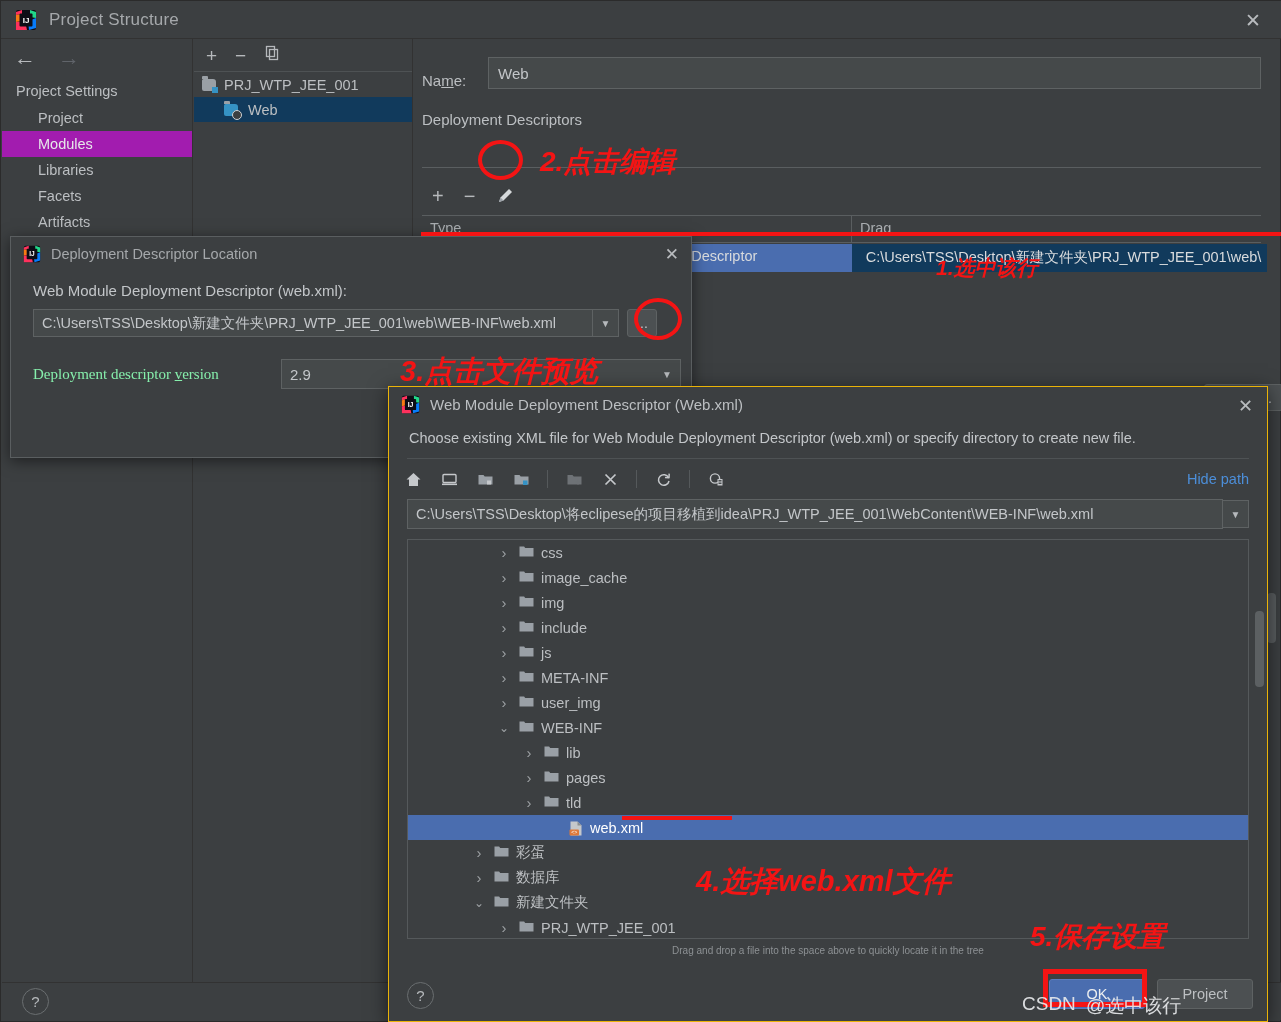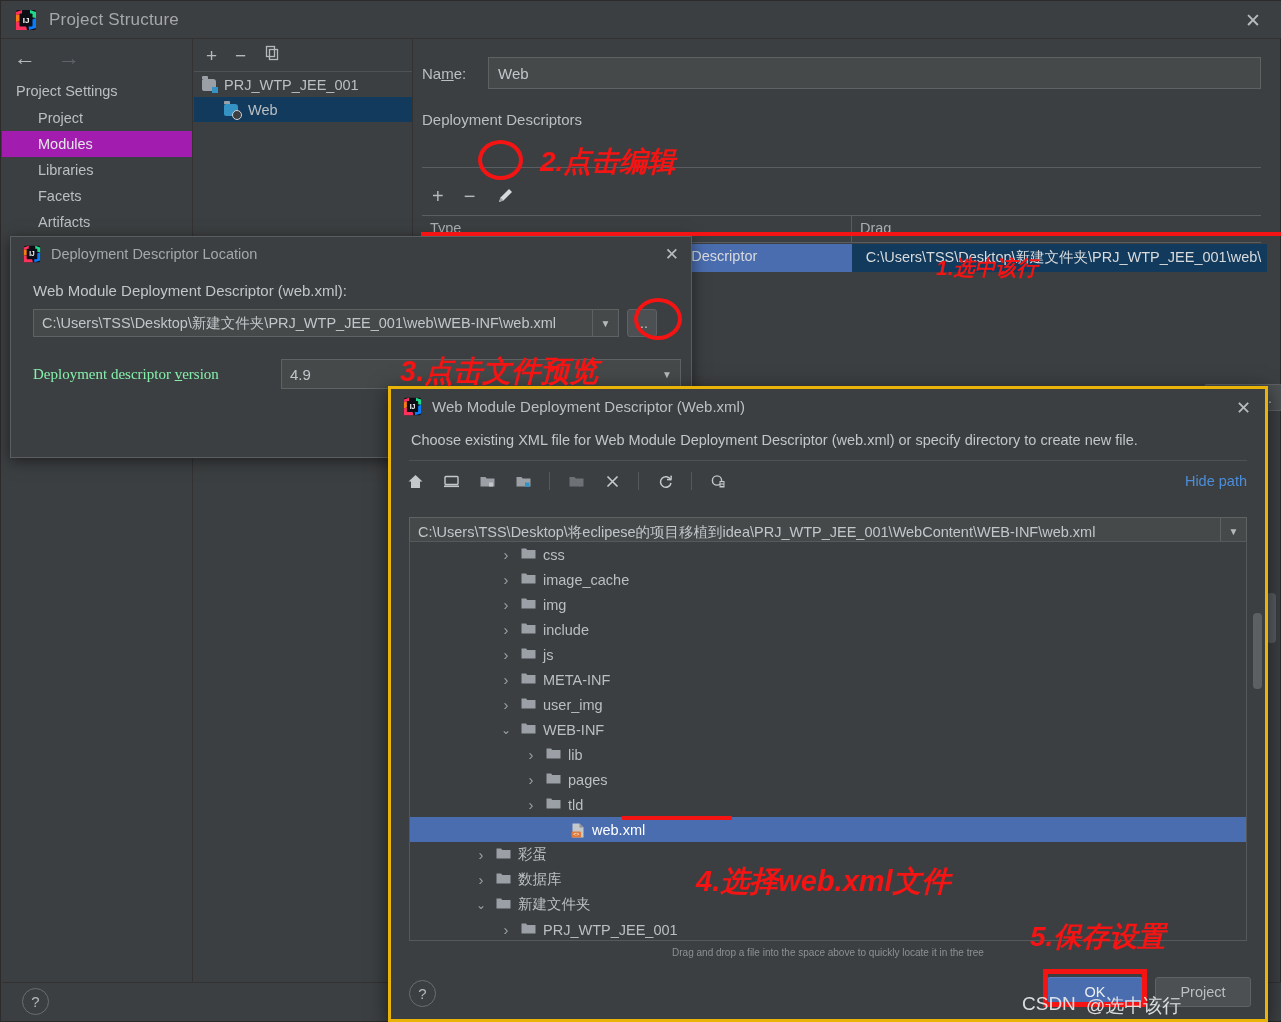--- a/index.html
+++ b/index.html
@@ -35,21 +35,21 @@
   .mtb-ico { color:#b6b9bc; font-size:19px; cursor:pointer; line-height:1; }
   .mod-row { height:25px; display:flex; align-items:center; font-size:14.5px; color:#bcbfc2; cursor:pointer; }
   .mod-row.sel { background:#113a5c; }
   .folder-ico { width:14px; height:12px; background:#9aa0a6; border-radius:1.5px 3px 2px 2px; position:relative; display:inline-block; }
   .folder-ico::before { content:""; position:absolute; left:0; top:-3px; width:6px; height:3px; background:#9aa0a6; border-radius:1px 1px 0 0; }
   .badge-tl { position:absolute; right:-2px; bottom:-2px; width:6px; height:6px; background:#3592c4; }
   .badge-web { position:absolute; right:-4px; bottom:-4px; width:10px; height:10px; border-radius:50%; border:1.6px solid #cfd2d4; background:#3c3f41; }
 
   
   .ps-content { position:absolute; left:413px; top:38px; right:1px; height:945px; background:#3c3f41; }
-  .name-row { display:flex; align-items:center; padding:18px 18px 0 8px; }
+  .name-row { display:flex; align-items:flex-end; padding:18px 18px 0 8px; }
   .name-label { color:#bcbfc2; font-size:15px; width:66px; }
   .name-label u { text-decoration:underline; }
   .name-input { flex:1; height:32px; background:#45494a; border:1px solid #5e6263; color:#c3c6c9;
                 font-size:15px; padding:0 9px; outline:none; font-family:"Liberation Sans",sans-serif; }
   .section-title { color:#bcbfc2; font-size:15px; margin:22px 0 0 8px; display:inline-block; background:#3c3f41; padding-right:8px; }
   .section-rule { position:absolute; left:8px; right:18px; top:128px; height:1px; background:#5a5e60; }
   .dd-toolbar { position:absolute; left:8px; top:138px; right:18px; height:38px; display:flex; align-items:center; gap:20px; padding-left:10px; }
   .ddtb-ico { color:#b6b9bc; font-size:20px; line-height:1; cursor:pointer; }
   .pencil { width:20px; height:20px; position:relative; cursor:pointer; }
   .tbl-head { position:absolute; left:8px; top:176px; right:18px; height:28px; background:#3c3f41;
@@ -85,31 +85,31 @@
   .browse-btn { width:30px; height:28px; margin-left:8px; background:#4c5052; border:1px solid #5e6263; border-radius:3px;
                 color:#c3c6c9; font-size:14px; display:flex; align-items:center; justify-content:center; cursor:pointer; }
   .ddl-ver-row { display:flex; align-items:center; margin:22px 0 0 22px; }
   .ddl-ver-label { color:#86efac; font-size:15px; width:248px;font-family:Liberation Serif, serif; }
   .ver-combo { width:400px; height:30px; background:#45494a; border:1px solid #5e6263; color:#c3c6c9;
                font-size:15px; display:flex; align-items:center; padding:0 8px; position:relative; }
   .ver-combo .arr { position:absolute; right:8px; color:#b6b9bc; font-size:10px; }
 
   
   .fc-dialog { position:absolute; left:388px; top:386px; width:880px; height:636px; background:#3c3f41;
-               border:3px solid #eab308; box-shadow:0 4px 18px rgba(0,0,0,.55); }
+               border:1px solid #eab308; box-shadow:0 4px 18px rgba(0,0,0,.55); }
   .fc-titlebar { height:35px; display:flex; align-items:center; position:relative; }
   .fc-title { color:#bcbfc2; font-size:15px; }
   .fc-close { position:absolute; right:14px; top:8px; color:#b8bbbe; font-size:18px; cursor:pointer; }
   .fc-desc { color:#c3c6c9; font-size:14.5px; padding:8px 18px 0 20px; }
   .fc-sep { margin:12px 18px 0 18px; height:1px; background:#4e5254; }
   .fc-toolbar { height:40px; display:flex; align-items:center; padding:0 18px 0 14px; gap:16px; position:relative; }
   .fc-ico { width:20px; height:20px; display:flex; align-items:center; justify-content:center; cursor:pointer; }
   .fc-divider { width:1px; height:18px; background:#55595b; }
   .hide-path { position:absolute; right:18px; color:#4c8ed9; font-size:14.5px; cursor:pointer; }
-  .fc-path-row { display:flex; margin:16px 18px; }
+  .fc-path-row { display:flex; margin:0 18px;align-items:center; }
   .fc-path-input { flex:1; height:30px; background:#45494a; border:1px solid #5e6263; color:#c3c6c9;
                    font-size:14.5px; padding:0 8px; outline:none; font-family:"Liberation Sans",sans-serif; }
   .fc-tree { position:absolute; left:18px; top:152px; right:18px; height:400px; background:#3c3f41;
              border:1px solid #55595b; overflow:hidden; }
   .tree-row { height:25px; display:flex; align-items:center; font-size:14.5px; color:#bcbfc2; cursor:pointer; white-space:nowrap; }
   .tree-row.sel { background:#4a6daf; color:#ffffff; }
   .twisty { width:14px; color:#9da1a4; font-size:12px; display:inline-block; text-align:center; flex:none; }
   .tree-fold { margin-right:7px; flex:none; }
   .xml-ico { width:14px; height:14px; margin-right:7px; position:relative; flex:none; }
   .fc-hint { position:absolute; left:0; right:0; top:558px; text-align:center; color:#8d9194; font-size:10px; }
@@ -256,21 +256,21 @@
 
     <div class="ddl-field-row">
       <input class="ddl-input" value="C:\Users\TSS\Desktop\新建文件夹\PRJ_WTP_JEE_001\web\WEB-INF\web.xml" style="">
       <span class="combo-arrow">▼</span>
       <span class="browse-btn">...</span>
     </div>
 
     <div class="ddl-ver-row">
       <span class="ddl-ver-label">Deployment descriptor <u>v</u>ersion</span>
       <span class="ver-combo">
-        <span>4.9</span>
+        <span>2.9</span>
         <span class="arr">▼</span>
       </span>
     </div>
   </div>
 
   <div class="fc-dialog">
     <div class="fc-titlebar">
       <span class="ij-logo" style="width:19px;height:19px;margin-left:12px;margin-right:10px">
         <svg width="19" height="19" viewBox="0 0 22 22">
           <rect x="1" y="1" width="20" height="20" rx="2" fill="#0d0d16"></rect>

